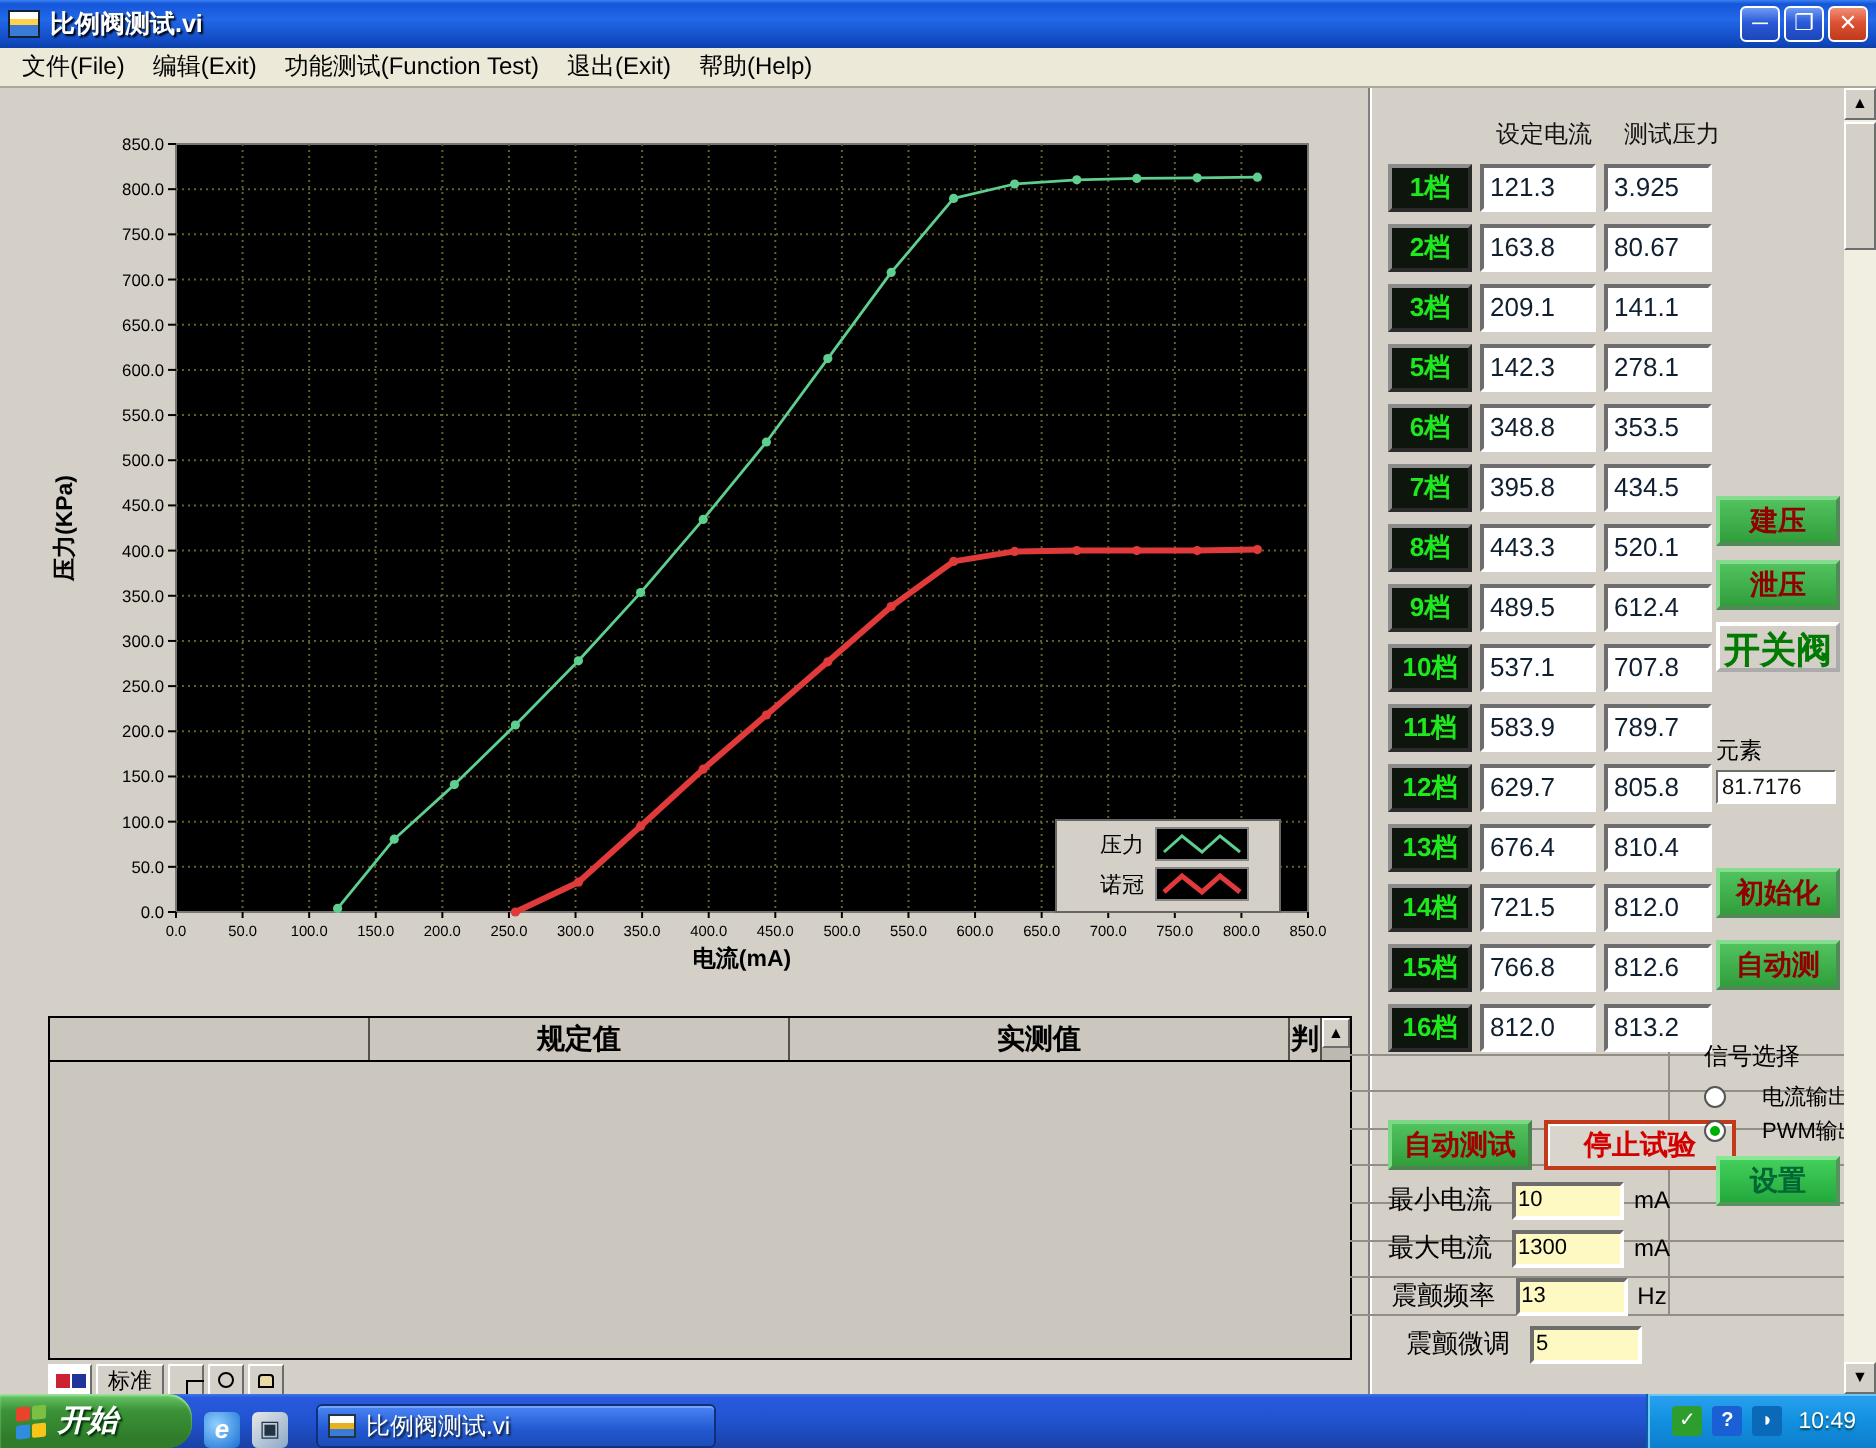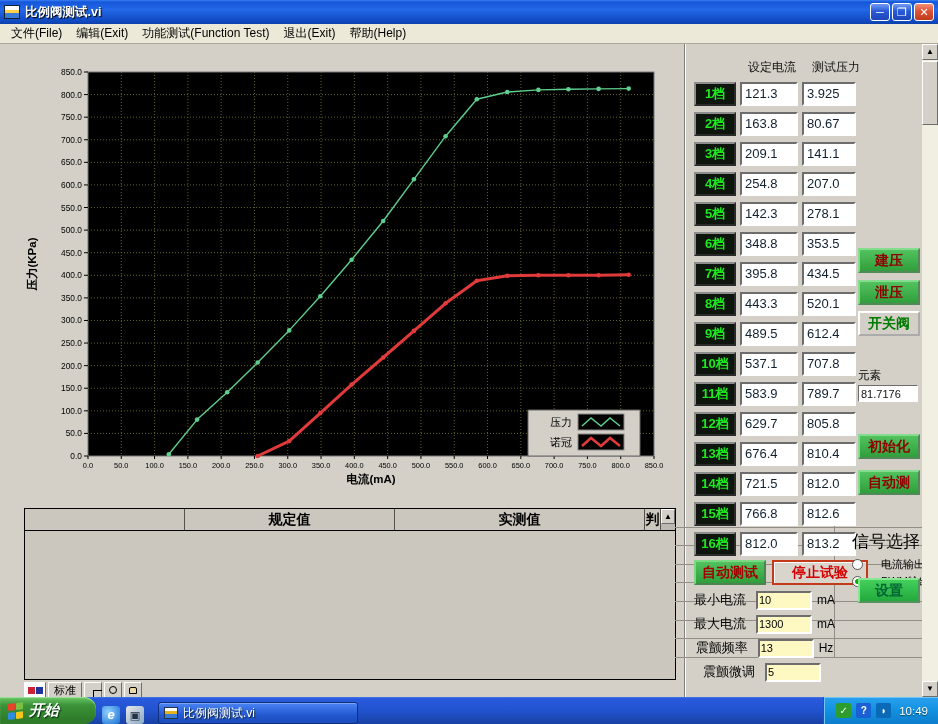--- a/index.html
+++ b/index.html
@@ -80,31 +80,31 @@
   .field-label { width:62px; font-size:13px; color:#000; }
   .field-input { width:56px; height:19px; background:#fef9c3; border:2px solid;
     border-color:#6d6d6d #fff #fff #6d6d6d; font-size:11px; padding-left:1px; font-family:inherit; }
   .field-unit { font-size:12px; margin-left:5px; color:#000; }
 
   
   .side-btn { position:absolute; left:858px; width:62px; height:25px; font-family:inherit;
     font-weight:bold; font-size:14px; border:2px outset #86dc8e;
     background:linear-gradient(180deg,#52c25e,#2f9e3b); color:#8f0000; }
   #build-btn { top:248px; } #release-btn { top:280px; }
-  #valve-btn { top:311px; background:#d4d0c8; border:2px outset #fff; color:#007a00; font-size:14px; }
+  #valve-btn { top:311px; background:#d4d0c8; border:2px outset #fff; color:#007a00; font-size:18px; }
   #init-btn { top:434px; } #autom-btn { top:470px; }
   #settings-btn { top:578px; background:linear-gradient(180deg,#43cf5c,#22a93c); color:#063; border:2px outset #8ae695; }
   #element-group { position:absolute; left:858px; top:368px; }
   #element-label { font-size:11.5px; color:#000; }
   #element-value { width:60px; height:17px; margin-top:2px; background:#fff; border:1px solid;
     border-color:#6d6d6d #fff #fff #6d6d6d; font-size:11px; padding:2px 0 0 2px; color:#111; }
 
   
   #signal-group { position:absolute; left:852px; top:520px; width:70px; }
-  #signal-label { font-size:17px; color:#000; margin-bottom:3px;margin-top:10px; }
+  #signal-label { font-size:12px; color:#000; margin-bottom:3px; }
   .radio-row { display:flex; align-items:center; height:17px; overflow:hidden; white-space:nowrap; }
   .radio { width:11px; height:11px; border-radius:50%; background:#fff; border:1px solid #555;
     margin-right:3px; flex:none; position:relative; }
   .radio.on::after { content:""; position:absolute; left:2px; top:2px; width:5px; height:5px;
     border-radius:50%; background:#00b000; }
   .radio-label { font-size:11px; color:#000;margin-left:15px; }
 
   
   #main-scrollbar { position:absolute; left:922px; top:44px; width:16px; height:653px; background:#f1efe2; }
   .sb-btn { position:absolute; left:0; width:16px; height:16px; background:#d4d0c8;
@@ -417,25 +417,20 @@
      <button class="gear-btn">2档</button>
      <div class="val-box val-current">163.8</div>
      <div class="val-box val-pressure">80.67</div>
    </div>
       <div class="gear-row">
      <button class="gear-btn">3档</button>
      <div class="val-box val-current">209.1</div>
      <div class="val-box val-pressure">141.1</div>
    </div>
       <div class="gear-row">
-     <button class="gear-btn">4档</button>
-     <div class="val-box val-current">254.8</div>
-     <div class="val-box val-pressure">207.0</div>
-   </div>
-      <div class="gear-row">
      <button class="gear-btn">5档</button>
      <div class="val-box val-current">142.3</div>
      <div class="val-box val-pressure">278.1</div>
    </div>
       <div class="gear-row">
      <button class="gear-btn">6档</button>
      <div class="val-box val-current">348.8</div>
      <div class="val-box val-pressure">353.5</div>
    </div>
       <div class="gear-row">

